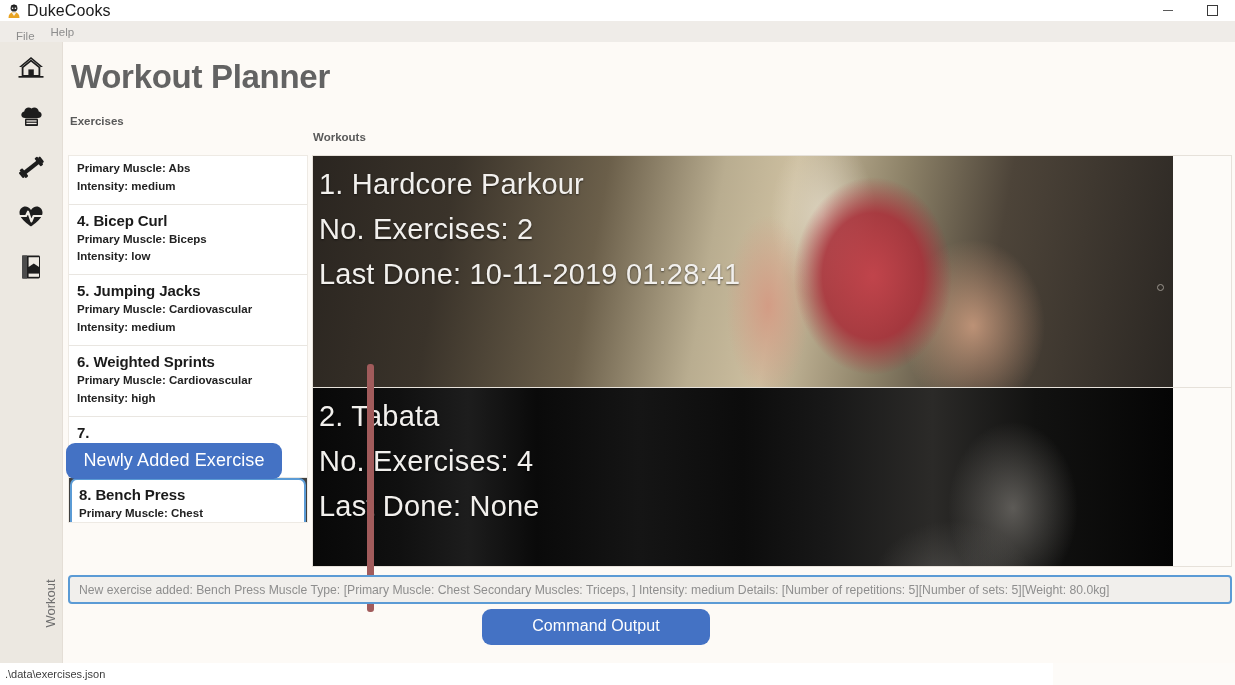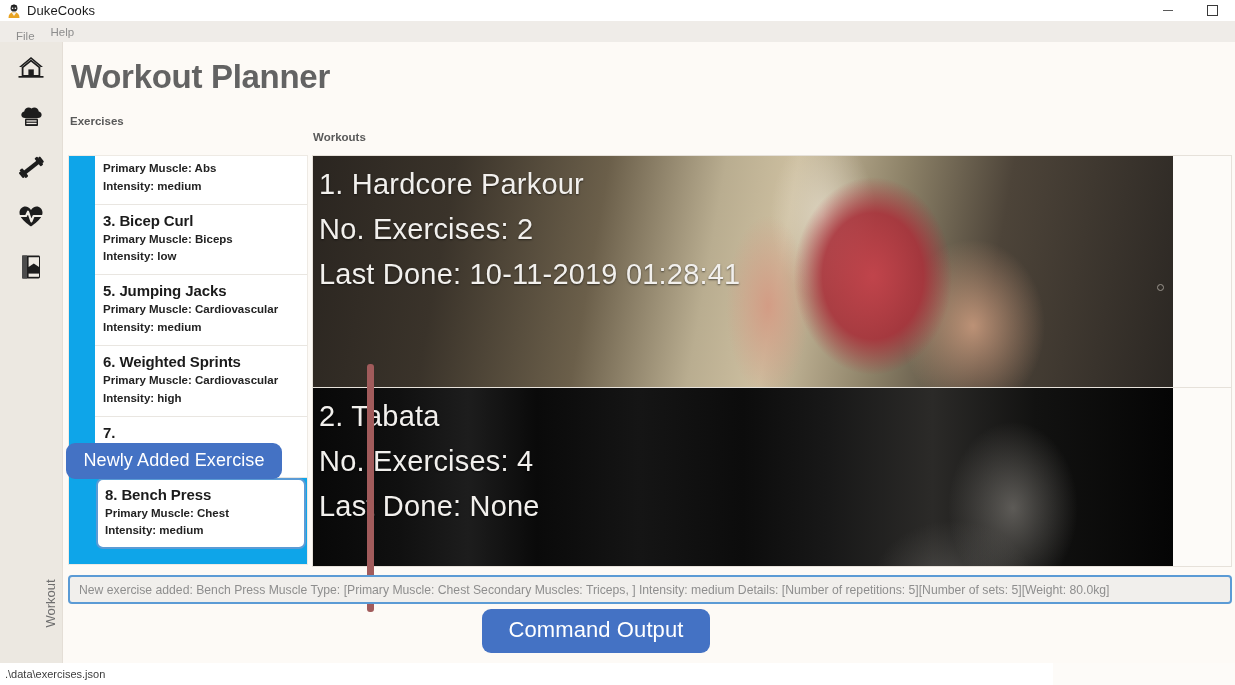--- a/index.html
+++ b/index.html
@@ -19,21 +19,21 @@
   .titlebar {
     position: absolute; left: 0; top: 0; width: 1235px; height: 21px;
     background: #ffffff;
     display: flex; align-items: center;
   }
   .tb-icon {
     width: 16px; height: 16px; margin-left: 6px; margin-right: 5px;
     position: relative; flex: none;
   }
   .tb-title {
-    font-size: 13px; color: #1a1a1a; letter-spacing: .1px;
+    font-size: 16px; color: #1a1a1a; letter-spacing: .1px;
   }
   .tb-spacer { flex: 1; }
   .tb-btn {
     width: 45px; height: 21px; display: flex; align-items: center;
     justify-content: center; color: #444; font-size: 11px;
   }
   .tb-min::before {
     content: ""; display: block; width: 10px; height: 1px; background: #5a5a5a;
   }
   .tb-max::before {
@@ -81,25 +81,24 @@
   
   .col-head {
     position: absolute; font-size: 11.5px; color: #595959; font-weight: 600;
   }
   .head-ex { left: 7px; top: 73px; }
   .head-wo { left: 250px; top: 89px; }
 
   
   .ex-panel {
     position: absolute; left: 5px; top: 113px;
-    width: 240px; height: 410px;
-    background: #0ea5e9;
+    width: 240px; height: 368px;
+    background: #404040;
     overflow: hidden;
     border: 1px solid #eeeae4;
-    padding-left: 26px;
   }
   .ex-card {
     background: #ffffff;
     border-bottom: 1px solid #e9e6e1;
     padding: 7px 8px 8px 8px;
     position: relative;
   }
   .ex-name {
     font-size: 15px; color: #1b1b1b; font-weight: bold;
     letter-spacing: -.1px; margin-bottom: 2px; white-space: nowrap;
@@ -123,21 +122,21 @@
     color: #ffffff;
     border-radius: 9px;
     text-align: center;
     font-size: 18px;
     line-height: 1.25;
     padding: 6px 4px 7px 4px;
     letter-spacing: .1px;
   }
   .badge-newly { left: 66px; top: 443px; width: 216px; }
   .badge-cmd   { left: 482px; top: 609px; width: 228px;
-                 font-size: 22px; padding: 7px 4px 9px 4px; }
+                 font-size: 16px; padding: 7px 4px 9px 4px; }
 
   
   .ex-scroll-track {
     position: absolute; left: 303px; top: 113px;
     width: 9px; height: 412px; background: transparent;
   }
   .ex-scroll-thumb {
     position: absolute; left: 304px; top: 322px;
     width: 7px; height: 248px;
     background: #a15b5b; border-radius: 3px;
@@ -331,21 +330,21 @@
 
     <div class="ex-panel">
 
       <div class="ex-card partial">
         <div class="ex-name">3.  Planks</div>
         <div class="ex-meta">Primary Muscle: Abs</div>
         <div class="ex-meta">Intensity: medium</div>
       </div>
 
       <div class="ex-card">
-        <div class="ex-name">3.  Bicep Curl</div>
+        <div class="ex-name">4.  Bicep Curl</div>
         <div class="ex-meta">Primary Muscle: Biceps</div>
         <div class="ex-meta">Intensity: low</div>
       </div>
 
       <div class="ex-card">
         <div class="ex-name">5.  Jumping Jacks</div>
         <div class="ex-meta">Primary Muscle: Cardiovascular</div>
         <div class="ex-meta">Intensity: medium</div>
       </div>
 

